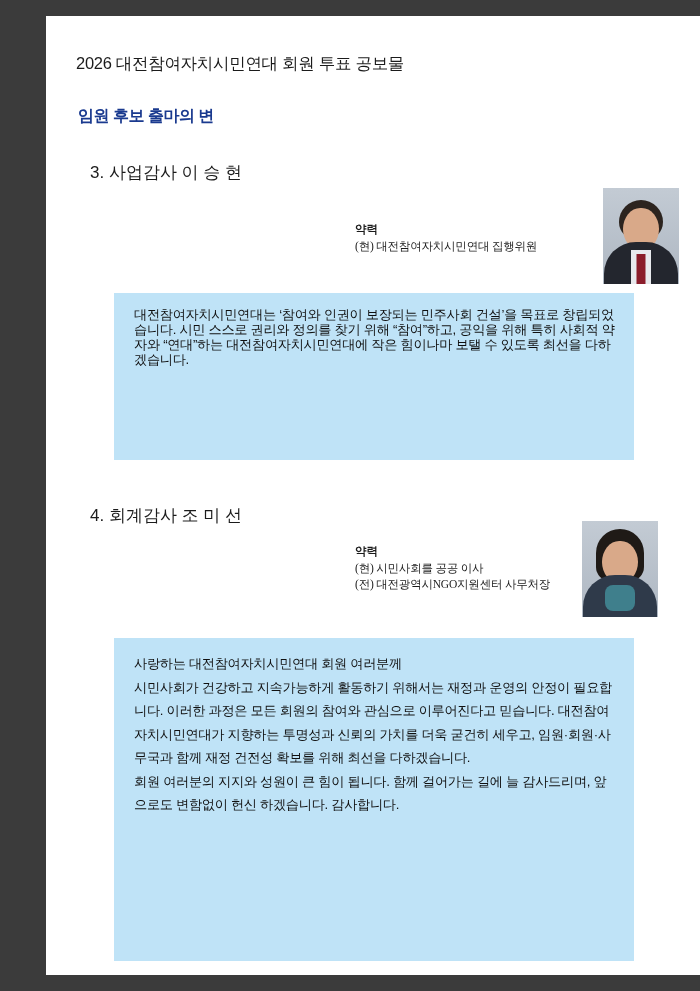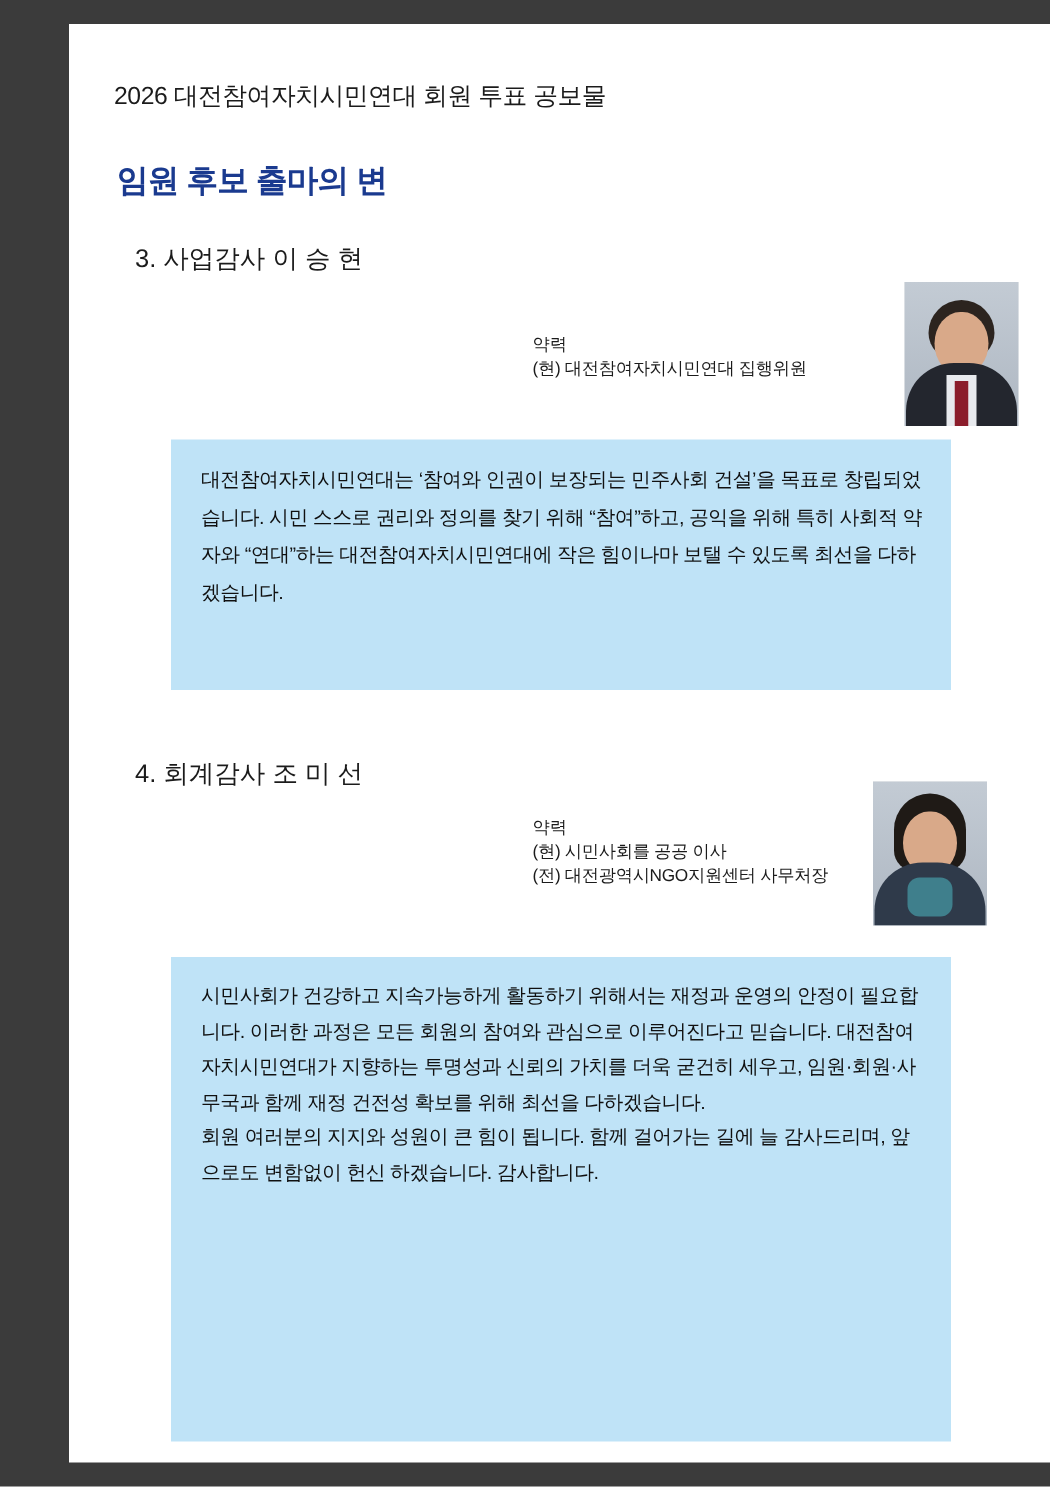--- a/index.html
+++ b/index.html
@@ -29,21 +29,21 @@
     top: 37px;
     font-size: 16.5px;
     color: #1b1b1b;
     letter-spacing: -0.3px;
     white-space: nowrap;
   }
   .doc-title {
     position: absolute;
     left: 32px;
     top: 90px;
-    font-size: 21px;
+    font-size: 16px;
     font-weight: bold;
     color: #1a3a8f;
     letter-spacing: -0.5px;
     white-space: nowrap;
   }
 
   
   .candidate {
     position: absolute;
     left: 0;
@@ -133,48 +133,49 @@
     bottom: 6px;
     width: 30px;
     height: 26px;
     background: #3f7f8c;
     border-radius: 8px;
   }
 
   .bio-label {
     position: absolute;
     font-size: 11.5px;
-    font-weight: normal;
+    font-weight: bold;
     color: #1b1b1b;
     white-space: nowrap;
   }
   .bio-list {
     position: absolute;
     margin: 0;
     padding: 0;
     list-style: none;
   }
   .bio-list li {
     font-size: 11.5px;
     color: #1b1b1b;
     line-height: 16px;
     letter-spacing: -0.2px;
     white-space: nowrap;
+    font-family: Liberation Serif, serif;
   }
 
   .statement {
     position: absolute;
     background: #bfe3f7;
     box-sizing: border-box;
     padding: 14px 18px 14px 20px;
   }
   .statement p {
     margin: 0;
     font-size: 13.2px;
-    line-height: 25px;
+    line-height: 15px;
     color: #101010;
     letter-spacing: -0.3px;
   }
   .statement p + p {
     margin-top: 25px;
   }
   .statement.dense p {
     line-height: 23.5px;
   }
   .statement.dense p + p {
@@ -222,18 +223,19 @@
       <div class="scarf"></div>
     </div>
 
     <div class="bio-label" style="left:309px; top:528px;">약력</div>
     <ul class="bio-list" style="left:309px; top:544px;">
       <li>(현) 시민사회를 공공 이사</li>
       <li>(전) 대전광역시NGO지원센터 사무처장</li>
     </ul>
 
     <div class="statement dense" style="left:68px; top:622px; width:520px; height:323px;">
+      <p>사랑하는 대전참여자치시민연대 회원 여러분께</p>
       <p>시민사회가 건강하고 지속가능하게 활동하기 위해서는 재정과 운영의 안정이 필요합니다. 이러한 과정은 모든 회원의 참여와 관심으로 이루어진다고 믿습니다. 대전참여자치시민연대가 지향하는 투명성과 신뢰의 가치를 더욱 굳건히 세우고, 임원·회원·사무국과 함께 재정 건전성 확보를 위해 최선을 다하겠습니다.</p>
       <p>회원 여러분의 지지와 성원이 큰 힘이 됩니다. 함께 걸어가는 길에 늘 감사드리며, 앞으로도 변함없이 헌신 하겠습니다. 감사합니다.</p>
     </div>
   </div>
 
 </div>
 
 </body></html>

